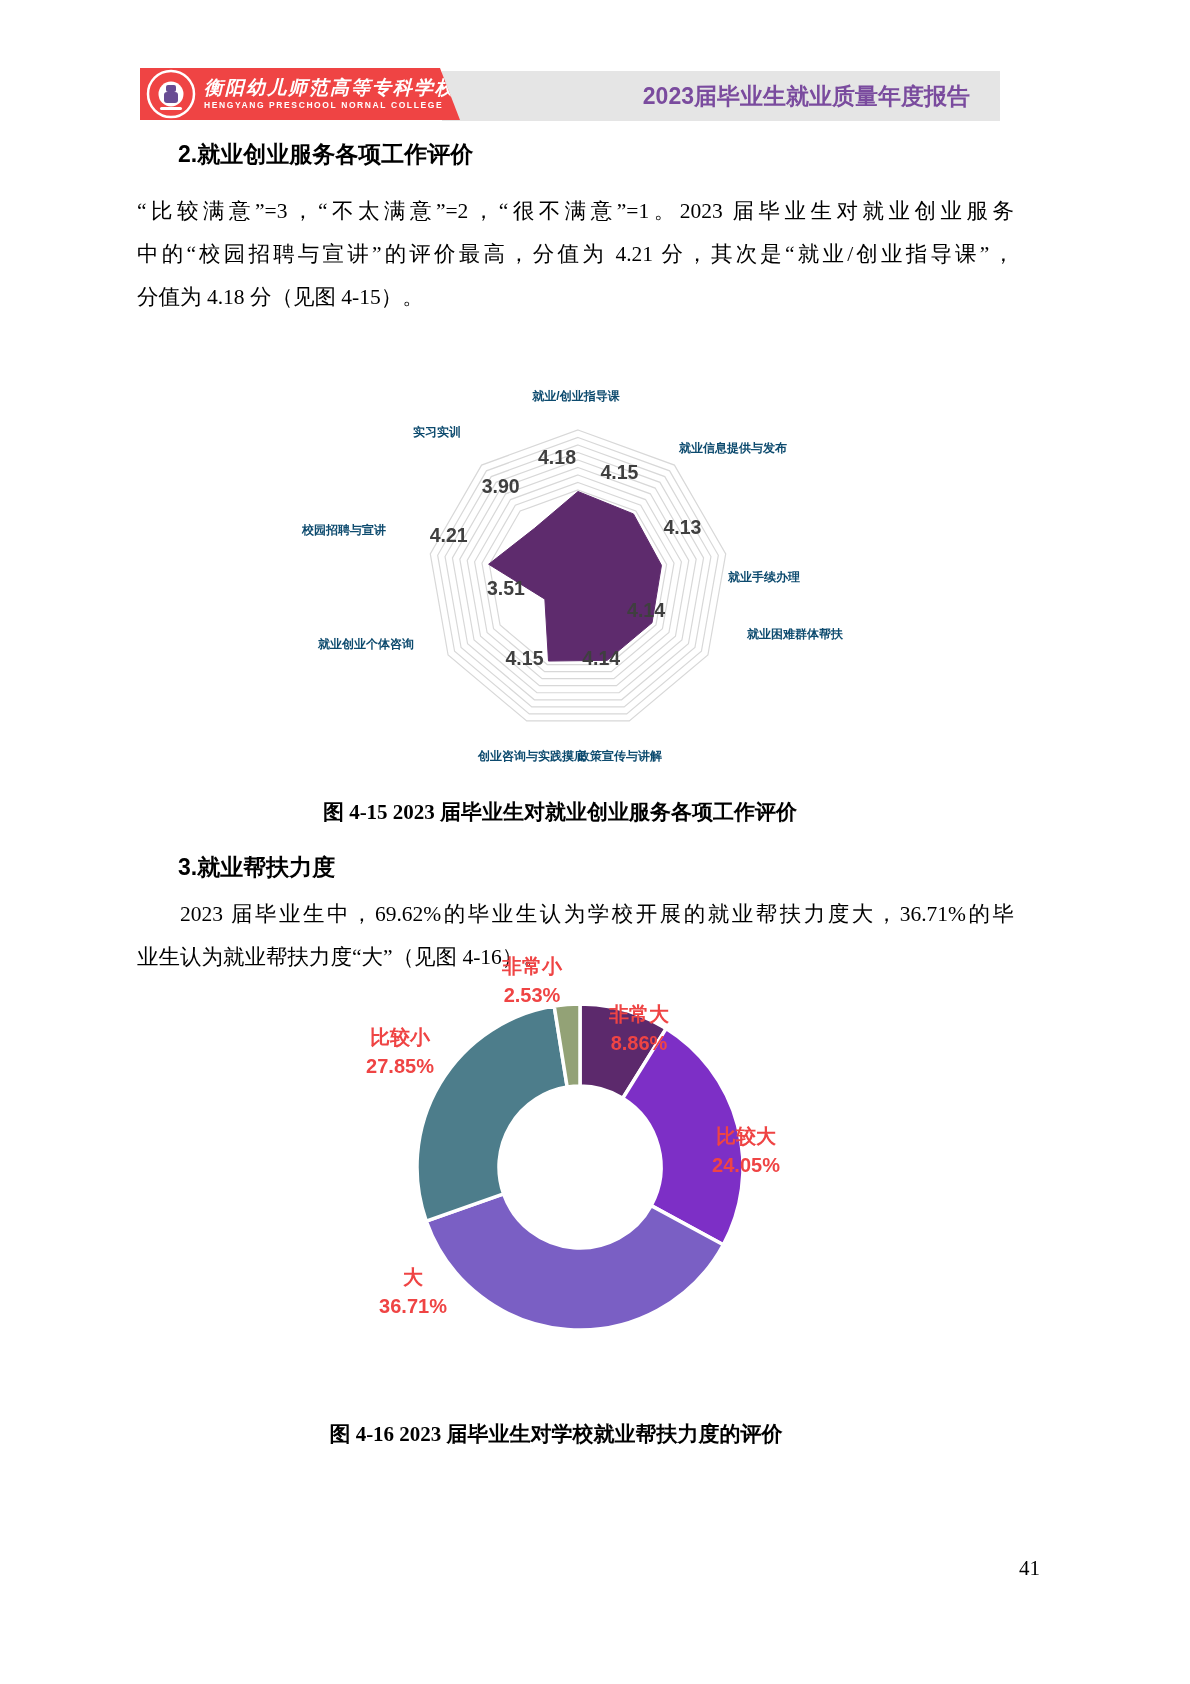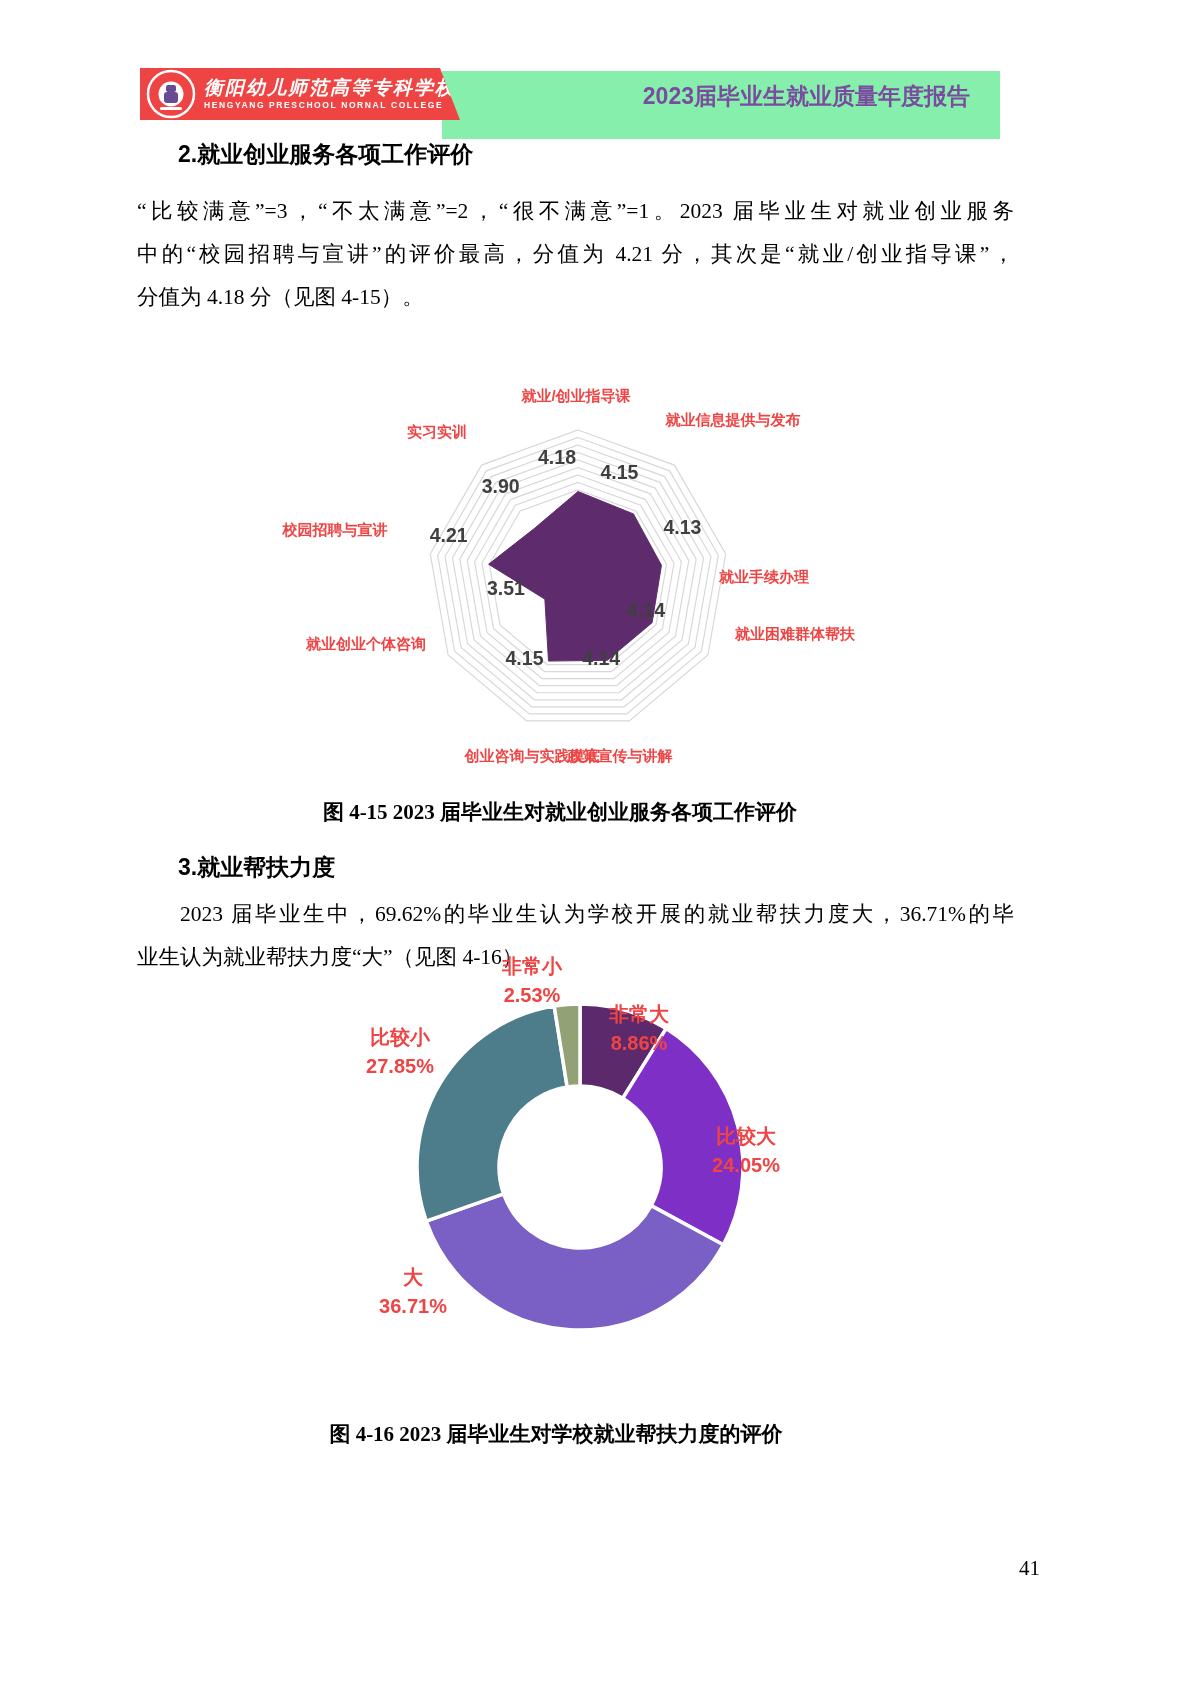--- a/index.html
+++ b/index.html
@@ -1,19 +1,19 @@
 <!DOCTYPE html>
 <html><head>
 <meta charset="utf-8">
 <style>
   html,body{margin:0;padding:0;background:#ffffff;}
   .page{position:relative;width:1190px;height:1684px;background:#ffffff;overflow:hidden;
         font-family:"Liberation Serif",serif;color:#000;}
   
-  .hdr-gray{position:absolute;left:442px;top:71px;width:558px;height:68px;background:#86efac;}
+  .hdr-gray{position:absolute;left:442px;top:71px;width:558px;height:50px;background:#e5e5e5;}
   .hdr-title{position:absolute;right:30px;top:0;height:50px;line-height:50px;
              font-family:"Liberation Sans",sans-serif;font-weight:700;font-size:23px;color:#7a4b9e;white-space:nowrap;}
   .hdr-purple{position:absolute;left:140px;top:68px;width:320px;height:52px;background:#ef4444;
               clip-path:polygon(0 0,calc(100% - 20px) 0,100% 100%,0 100%);}
   .hdr-logo-wrap{position:absolute;left:6px;top:1px;width:50px;height:50px;}
   .hdr-cn{position:absolute;left:64px;top:7px;font-size:19px;color:#fff;white-space:nowrap;
           font-style:italic;font-weight:700;letter-spacing:2px;font-family:"Liberation Serif",serif;}
   .hdr-en{position:absolute;left:64px;top:32px;font-size:8.5px;color:#fff;white-space:nowrap;
           font-family:"Liberation Sans",sans-serif;font-weight:700;letter-spacing:1.6px;}
   
@@ -29,21 +29,21 @@
   .p2{top:893px;}
   .caption{position:absolute;font-weight:700;font-size:21px;color:#000;white-space:nowrap;
            transform:translateX(-50%);}
   .cap15{left:560px;top:798px;}
   .cap16{left:556px;top:1420px;}
   .pageno{position:absolute;left:1000px;top:1556px;width:40px;text-align:right;font-size:21px;color:#000;}
   
   svg{position:absolute;overflow:visible;}
   #chart-overlay{position:absolute;left:0;top:0;width:100%;height:100%;pointer-events:none;}
   .radar-cat{position:absolute;transform:translate(-50%,-50%);font-family:"Liberation Sans",sans-serif;
-             font-weight:700;font-size:15px;color:#ef4444;white-space:nowrap;}
+             font-weight:700;font-size:12px;color:#0c4a6e;white-space:nowrap;}
   .radar-val{position:absolute;transform:translate(-50%,-50%);font-family:"Liberation Sans",sans-serif;
              font-weight:700;font-size:19.5px;color:#3f3f3f;white-space:nowrap;}
   .donut-lab{position:absolute;transform:translate(-50%,-50%);font-family:"Liberation Sans",sans-serif;
              font-weight:700;font-size:20px;line-height:29px;color:#ef4444;text-align:center;white-space:nowrap;}
 </style>
 </head>
 <body>
 
 <div class="page">
 
@@ -128,39 +128,39 @@
       </div>
       <div class="radar-val" style="left: 448.629px; top: 535.241px;">
         <div>4.21</div>
       </div>
       <div class="radar-val" style="left: 500.612px; top: 486.292px;">
         <div>3.90</div>
       </div>
       <div class="radar-cat" style="left: 576px; top: 396px;">
         <div>就业/创业指导课</div>
       </div>
-      <div class="radar-cat" style="left: 733px; top: 420px; text-align: right;">
+      <div class="radar-cat" style="left: 733px; top: 448px; text-align: right;">
         <div>就业信息提供与发布</div>
       </div>
       <div class="radar-cat" style="left: 764px; top: 530px; margin-top: 47px;">
         <div>就业手续办理</div>
       </div>
       <div class="radar-cat" style="left: 758px; top: 634px; margin-left: 37px;">
         <div>就业困难群体帮扶</div>
       </div>
       <div class="radar-cat" style="left: 620px; top: 756px;">
         <div>政策宣传与讲解</div>
       </div>
       <div class="radar-cat" style="left: 532px; top: 756px;">
         <div>创业咨询与实践摸底</div>
       </div>
       <div class="radar-cat" style="left: 366px; top: 644px;">
         <div>就业创业个体咨询</div>
       </div>
-      <div class="radar-cat" style="left: 335px; top: 530px;">
+      <div class="radar-cat" style="left: 344px; top: 530px;">
         <div>校园招聘与宣讲</div>
       </div>
       <div class="radar-cat" style="left: 437px; top: 432px;">
         <div>实习实训</div>
       </div>
       <div class="donut-lab" style="left: 639px; top: 987px; margin-top: 42px;">
         <div>非常大</div>
         <div>8.86%</div>
       </div>
       <div class="donut-lab" style="left: 746px; top: 1151px;">

